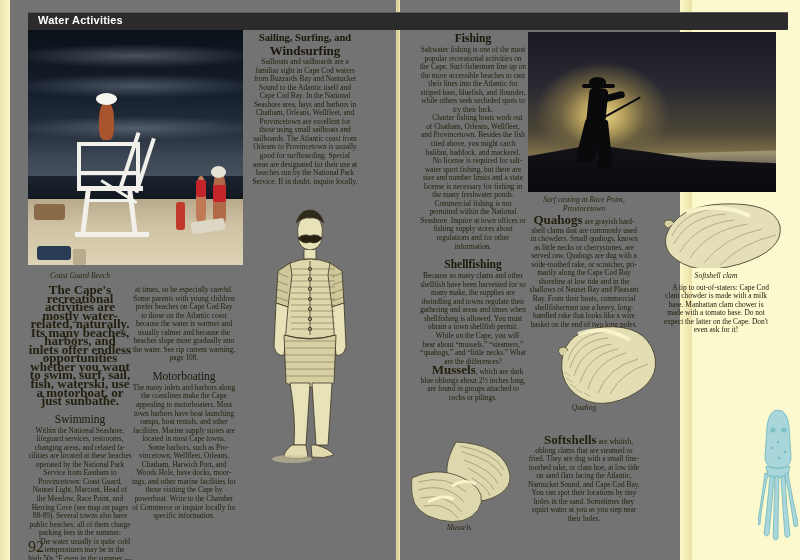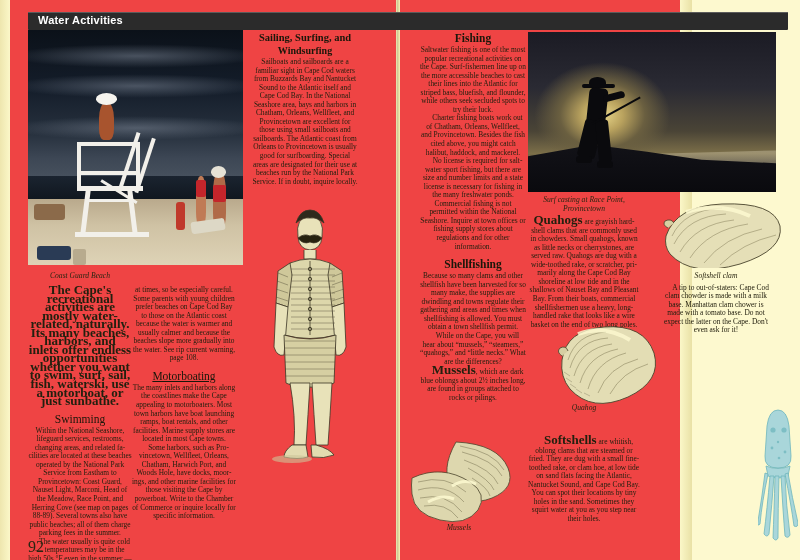--- a/index.html
+++ b/index.html
@@ -2,21 +2,21 @@
 <html><head>
 <meta charset="utf-8">
 <style>
   html,body{margin:0;padding:0;}
   body{
     width:800px;height:560px;overflow:hidden;
     background:#fdf9cf;
     font-family:"Liberation Serif",serif;
     color:#1d1a10;
   }
-  #page{position:relative;width:692px;height:560px;background:#ef4444;}
+  #page{position:relative;width:692px;height:560px;background:#737373;}
 
   
   .gutter{position:absolute;left:396px;top:0;width:4px;height:560px;
     background:linear-gradient(to right,#efe9b4,#cfc894 40%,#e6df9f 70%,#f7f2bf);}
   .page-edge-l{position:absolute;left:0;top:0;width:10px;height:560px;
     background:linear-gradient(to right,#eee6ae,#fbf7c8);}
   .page-edge-r{position:absolute;right:0;top:0;width:12px;height:560px;
     background:linear-gradient(to left,#e9e1a6,#fbf7c8);}
 
   
@@ -135,28 +135,28 @@
 
   <div class="col" style="left:28px;top:286px;width:104px;">
     <p class="first lead">The Cape's recreational activi­ties are mostly water-related, naturally. Its many beaches, har­bors, and inlets offer endless opportunities whether you want to swim, surf, sail, fish, water­ski, use a motorboat, or just sunbathe.</p>
     <div class="h2" style="margin-top:7px;">Swimming</div>
     <p class="first">Within the National Seashore, lifeguard services, restrooms, changing areas, and related fa­cilities are located at these beaches operated by the Na­tional Park Service from Eastham to Provincetown: Coast Guard, Nauset Light, Marconi, Head of the Meadow, Race Point, and Herring Cove (see map on pages 88-89). Sev­eral towns also have public beaches; all of them charge parking fees in the summer.</p>
     <p>The water usually is quite cold — temperatures may be in the high 50s °F even in the sum­mer — and the surf can be rough</p>
   </div>
 
   <div class="col" style="left:132px;top:286px;width:104px;">
     <p class="first">at times, so be especially care­ful. Some parents with young children prefer beaches on Cape Cod Bay to those on the Atlan­tic coast because the water is warmer and usually calmer and because the beaches slope more gradually into the water. See rip current warning, page 108.</p>
-    <div class="h2" style="margin-top:7px;text-decoration:underline;">Motorboating</div>
+    <div class="h2" style="margin-top:7px;">Motorboating</div>
     <p class="first">The many inlets and harbors along the coastlines make the Cape appealing to motor­boaters. Most town harbors have boat launching ramps, boat rentals, and other facilities. Marine supply stores are located in most Cape towns.</p>
     <p>Some harbors, such as Pro­vincetown, Wellfleet, Orleans, Chatham, Harwich Port, and Woods Hole, have docks, moor­ings, and other marine facilities for those visiting the Cape by powerboat. Write to the Cham­ber of Commerce or inquire locally for specific information.</p>
   </div>
 
   <div class="col" style="left:252px;top:32px;width:106px;">
     <div class="h2 h2b" style="font-size:10.5px;line-height:11px;">Sailing, Surfing, and</div>
-    <div class="h2 h2b" style="font-size:10px;line-height:11px;margin-bottom:2px;">Windsurfing</div>
+    <div class="h2 h2b" style="font-size:13px;line-height:11px;margin-bottom:2px;">Windsurfing</div>
     <p class="first">Sailboats and sailboards are a familiar sight in Cape Cod wa­ters from Buzzards Bay and Nantucket Sound to the Atlan­tic itself and Cape Cod Bay. In the National Seashore area, bays and harbors in Chatham, Orleans, Wellfleet, and Pro­vincetown are excellent for those using small sailboats and sailboards. The Atlantic coast from Orleans to Provincetown is usually good for surfboarding. Special areas are designated for their use at beaches run by the National Park Service. If in doubt, inquire locally.</p>
   </div>
 
   <svg class="ill" style="left:262px;top:205px;" width="96" height="348" viewBox="0 0 96 348">
     <g fill="none" stroke="#3b3524" stroke-width="0.8">
 
       <path d="M36 32 q-3 -20 12 -21 q15 1 12 21 q-1 12 -12 13 q-11 -1 -12 -13z" fill="#e8e2b9"></path>
       <path d="M34 18 q4 -13 14 -13 q10 0 14 13 q-7 -6 -14 -5 q-7 -1 -14 5z" fill="#2e2a1c"></path>
 
       <path d="M36 33 q6 -5 12 -2 q6 -3 12 2 q-5 7 -12 4 q-7 3 -12 -4z" fill="#26220f"></path>

